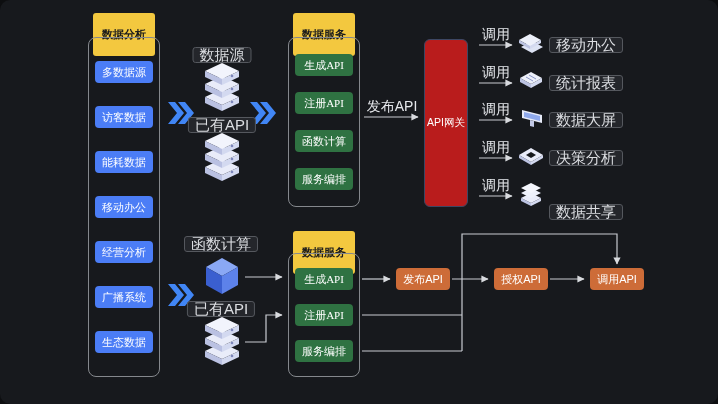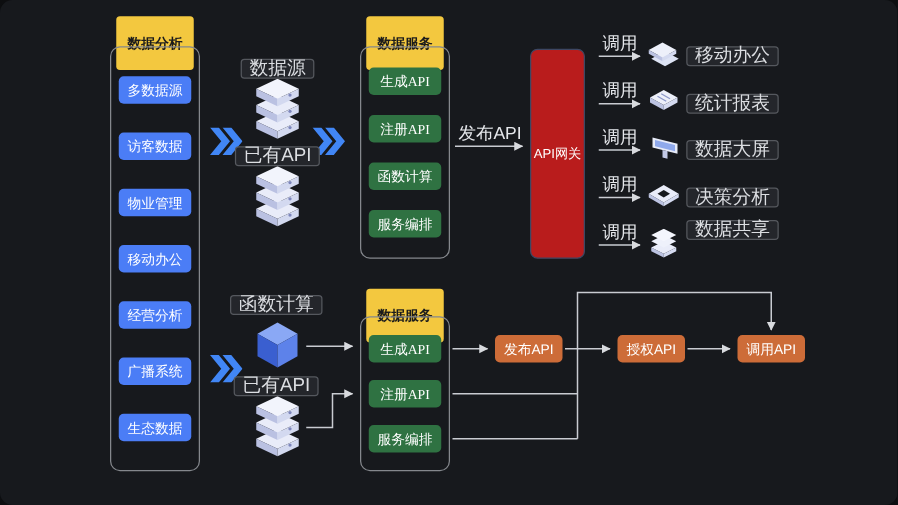--- a/index.html
+++ b/index.html
@@ -76,21 +76,21 @@
   </svg>
   <svg class="abs" style="left:167px;top:284px" width="27" height="22" viewBox="0 0 27 22">
     <polygon points="1,0 8,0 17,11 8,22 1,22 10,11" fill="#4186f5"></polygon>
     <polygon points="11,0 18,0 27,11 18,22 11,22 20,11" fill="#4186f5"></polygon>
   </svg>
 
   <div class="abs badge-yellow cx" style="left:124px;top:13px">数据分析</div>
   <div class="abs panel" style="left:88px;top:37px;width:72px;height:340px">
     <div class="node blue">多数据源</div>
     <div class="node blue">访客数据</div>
-    <div class="node blue">物业管理</div>
+    <div class="node blue">能耗数据</div>
     <div class="node blue">移动办公</div>
     <div class="node blue">经营分析</div>
     <div class="node blue">广播系统</div>
     <div class="node blue">生态数据</div>
   </div>
 
   <div class="abs chip cx" style="left:222px;top:47px">数据源</div>
   <svg class="abs" style="left:202px;top:63px" width="40" height="50" viewBox="0 0 40 50">
     <polygon points="20,26 37,34 20,42 3,34" fill="#e9ecf9"></polygon>
     <polygon points="3,34 20,42 20,48 3,40" fill="#bac1e2"></polygon>
@@ -167,21 +167,21 @@
     <polygon points="3,15 13,20 13,23 3,18" fill="#bcc3e2"></polygon>
     <polygon points="23,15 13,20 13,23 23,18" fill="#d4daf0"></polygon>
     <polygon points="13,5 23,10 13,15 3,10" fill="#eef1fb"></polygon>
     <polygon points="13,0 23,5 13,10 3,5" fill="#f4f6fd"></polygon>
   </svg>
 
   <div class="abs chip" style="left:549px;top:37px">移动办公</div>
   <div class="abs chip" style="left:549px;top:75px">统计报表</div>
   <div class="abs chip" style="left:549px;top:112px">数据大屏</div>
   <div class="abs chip" style="left:549px;top:150px">决策分析</div>
-  <div class="abs chip" style="left:549px;top:176px">数据共享</div>
+  <div class="abs chip" style="left:549px;top:204px">数据共享</div>
 
   <div class="abs chip cx" style="left:221px;top:236px">函数计算</div>
   <svg class="abs" style="left:203px;top:256px" width="38" height="40" viewBox="0 0 38 40">
     <polygon points="19,2 35,11 19,20 3,11" fill="#8aa8f5"></polygon>
     <polygon points="3,11 19,20 19,38 3,29" fill="#3a5fd0"></polygon>
     <polygon points="35,11 19,20 19,38 35,29" fill="#5d82ea"></polygon>
   </svg>
   <div class="abs chip cx" style="left:221px;top:301px">已有API</div>
   <svg class="abs" style="left:202px;top:317px" width="40" height="50" viewBox="0 0 40 50">
     <polygon points="20,26 37,34 20,42 3,34" fill="#e9ecf9"></polygon>

